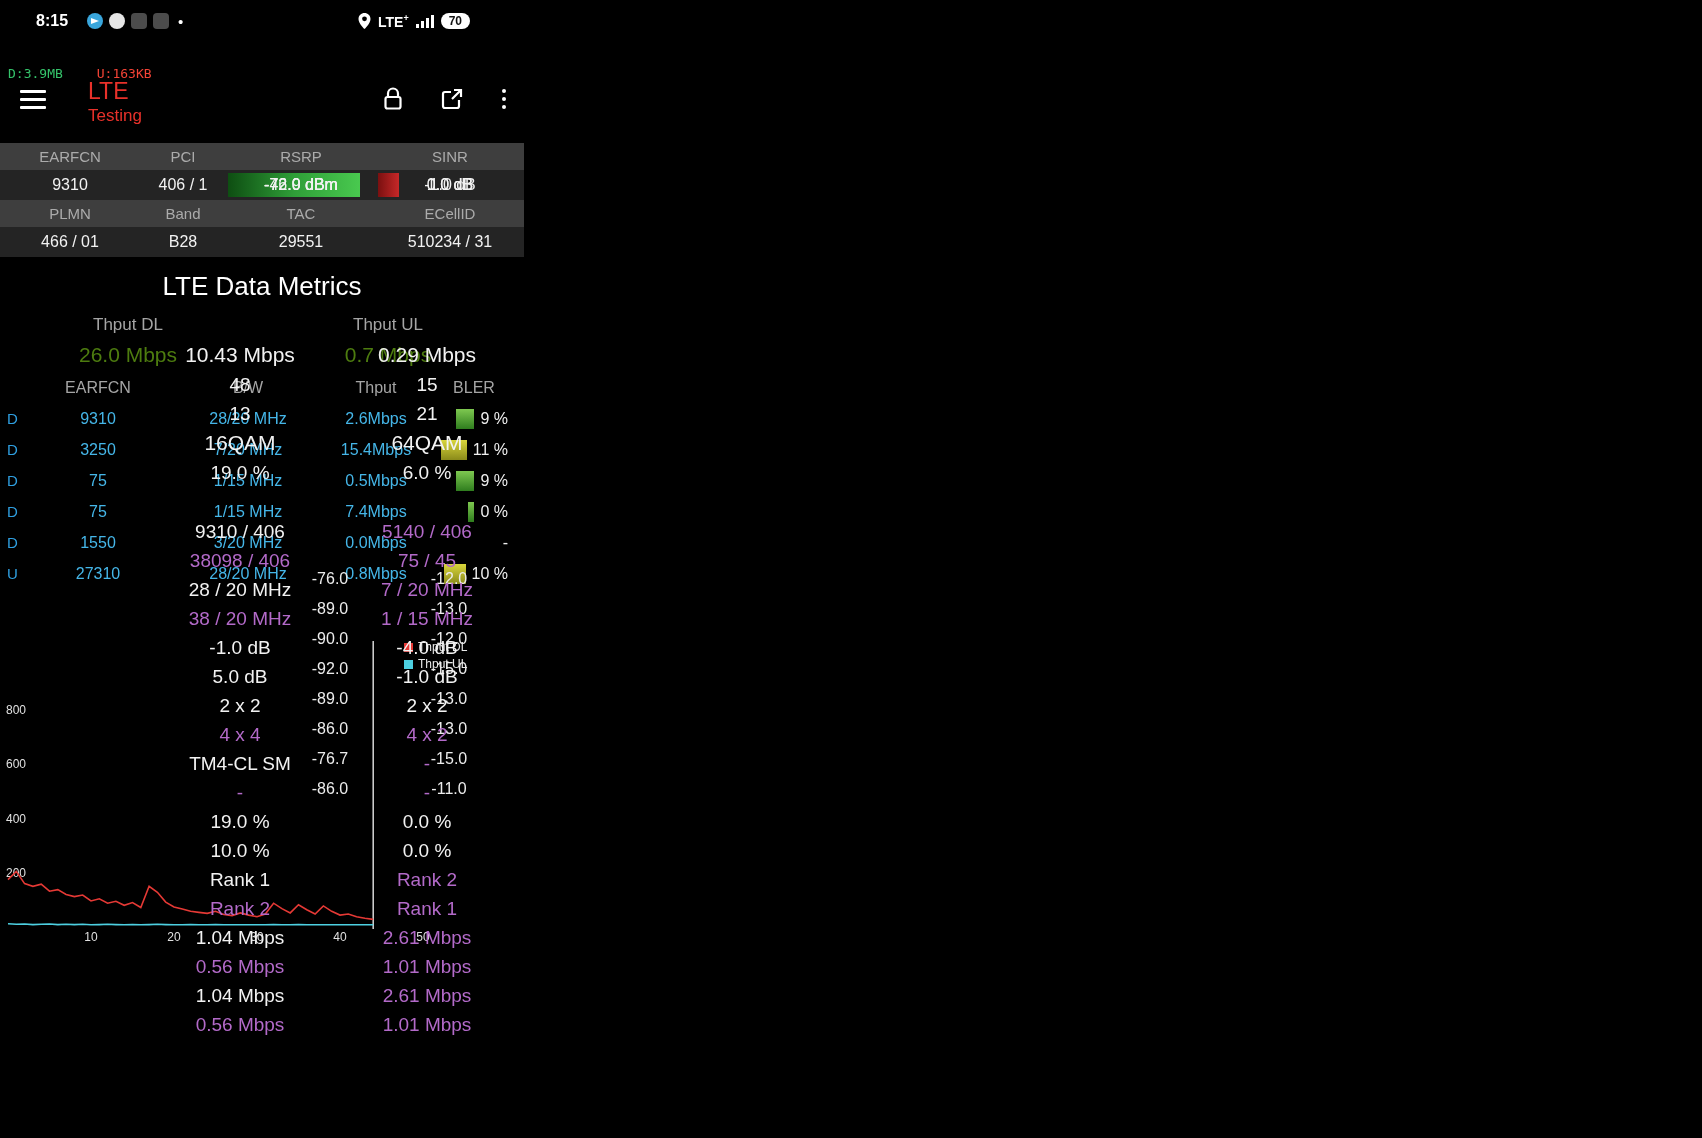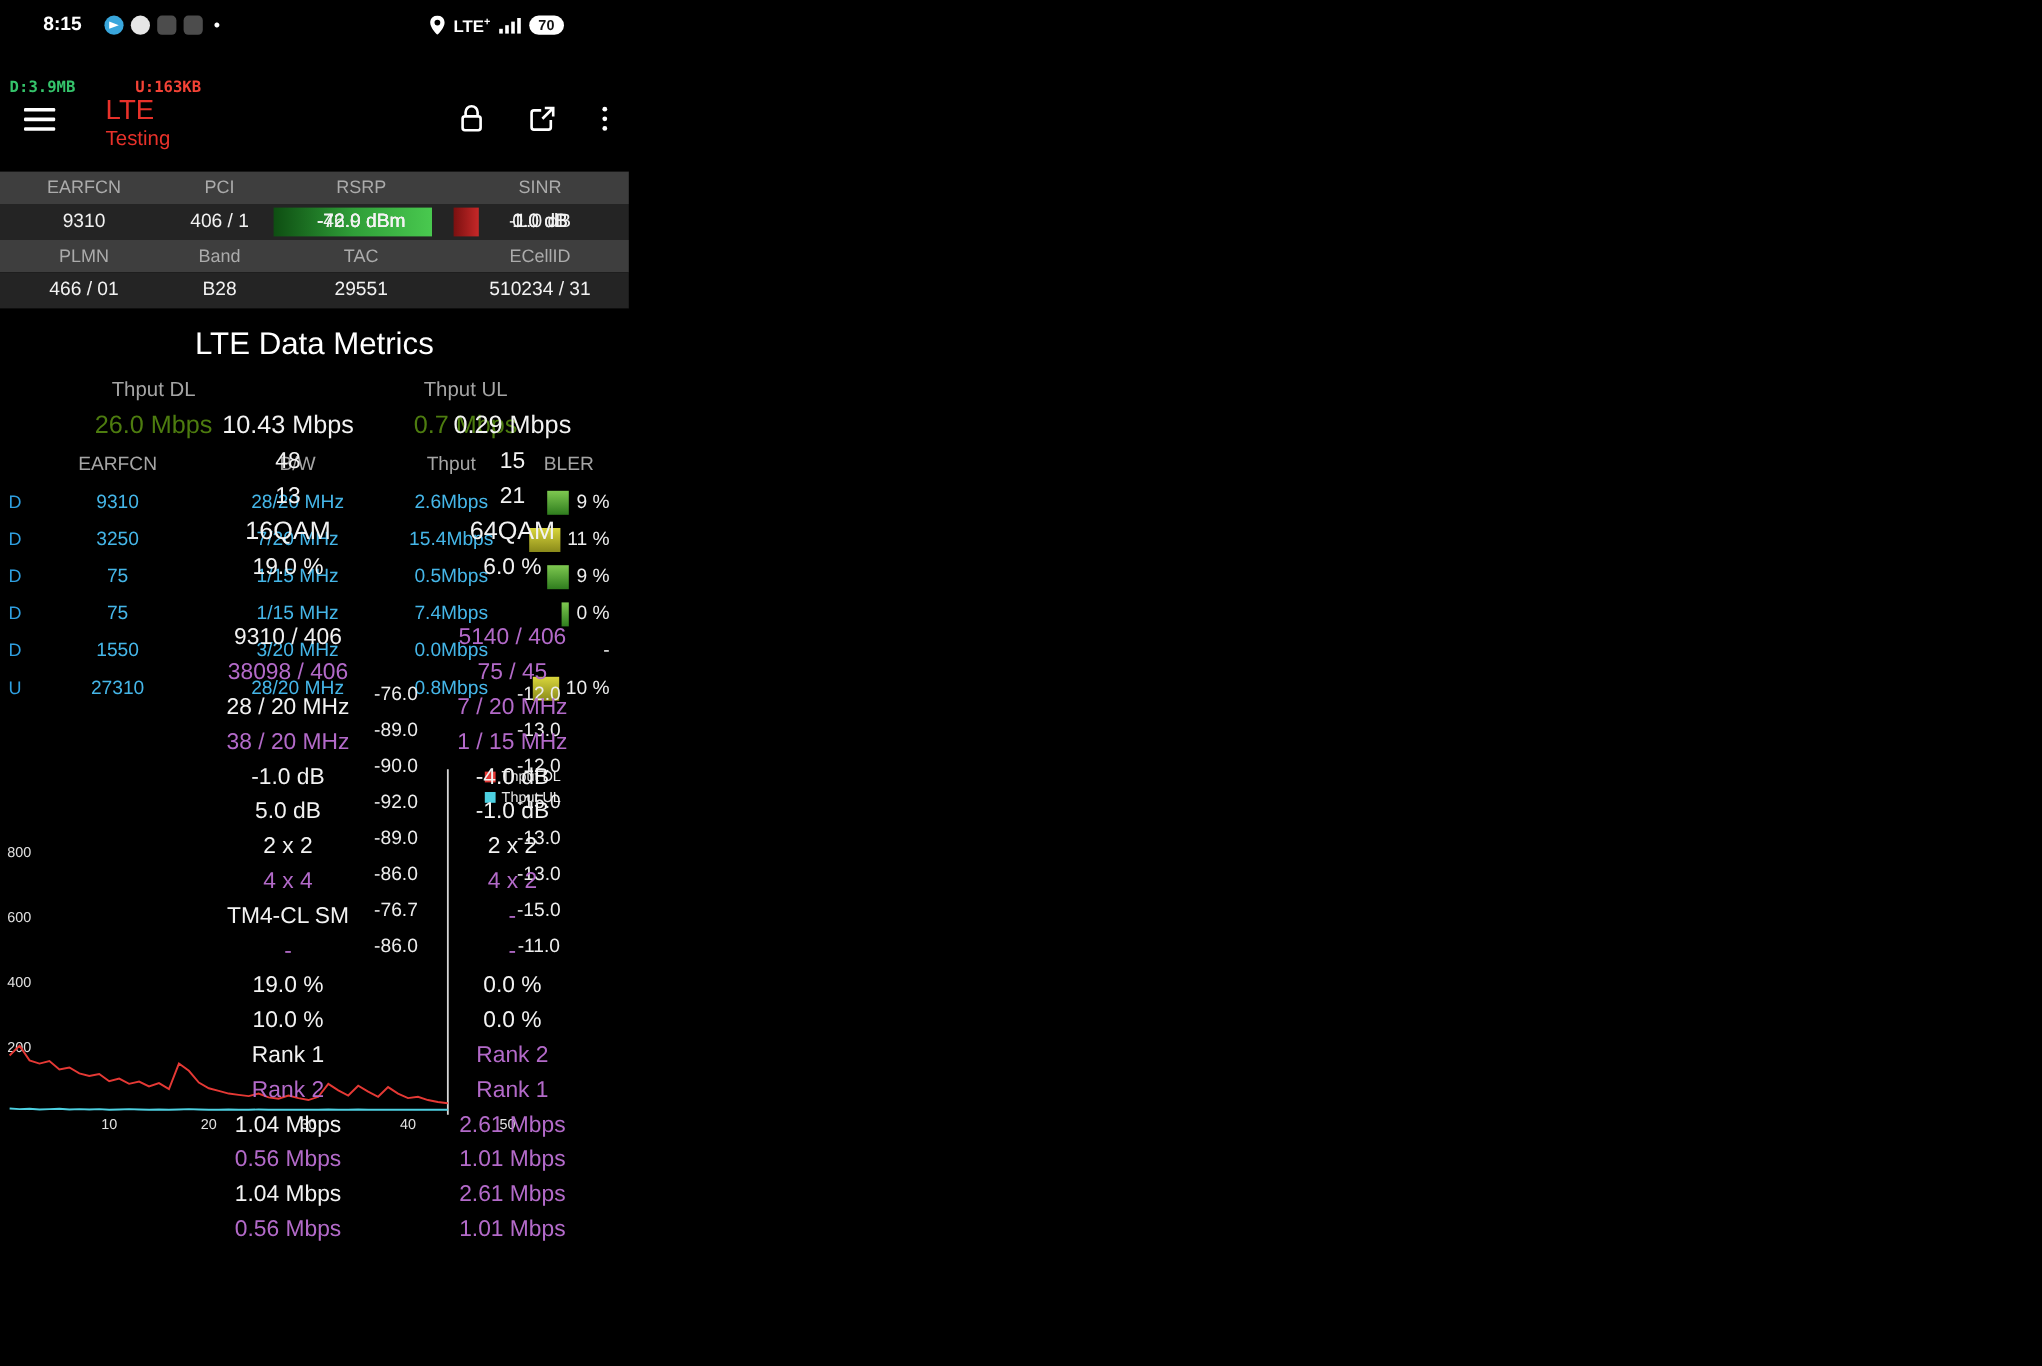--- a/index.html
+++ b/index.html
@@ -20,24 +20,24 @@
   .sb-dot{color:#fff;font-size:15px;margin-left:3px}
   .sb-right{margin-left:auto;display:flex;align-items:center;gap:7px}
   .sb-net{font-size:14px;font-weight:700;color:#fff}
   .sb-net sup{font-size:9px}
   .bars{display:inline-flex;align-items:flex-end;gap:2px;height:13px}
   .bars i{width:3px;background:#fff;display:block}
   .battery{background:#fff;color:#111;font-size:12px;font-weight:700;border-radius:9px;padding:1px 8px;line-height:14px}
 
   
   .apphdr{position:relative;height:101px}
-  .traffic{position:absolute;top:24px;left:8px;display:flex;font-size:13px;font-weight:700;
+  .traffic{position:absolute;top:24px;left:8px;display:flex;font-size:13px;font-weight:400;
            font-family:"DejaVu Sans Mono",monospace}
   .t-down{color:#35c46b}
-  .t-up{color:#f44336;margin-left:50px}
+  .t-up{color:#f44336;margin-left:34px}
   .hamburger{position:absolute;left:20px;top:48px;width:26px;height:19px;display:flex;
              flex-direction:column;justify-content:space-between;cursor:pointer}
   .hamburger i{height:3px;background:#fff;border-radius:1px}
   .app-title{position:absolute;left:88px;top:36px;color:#e8312a}
   .app-title .t1{font-size:23px;line-height:26px}
   .app-title .t2{font-size:17px;line-height:24px}
   .hdr-icons{position:absolute;right:16px;top:44px;display:flex;gap:36px;align-items:center}
   .vdots{display:flex;flex-direction:column;gap:3.5px;padding:2px;cursor:pointer}
   .vdots i{width:4.5px;height:4.5px;border-radius:50%;background:#fff}
 

